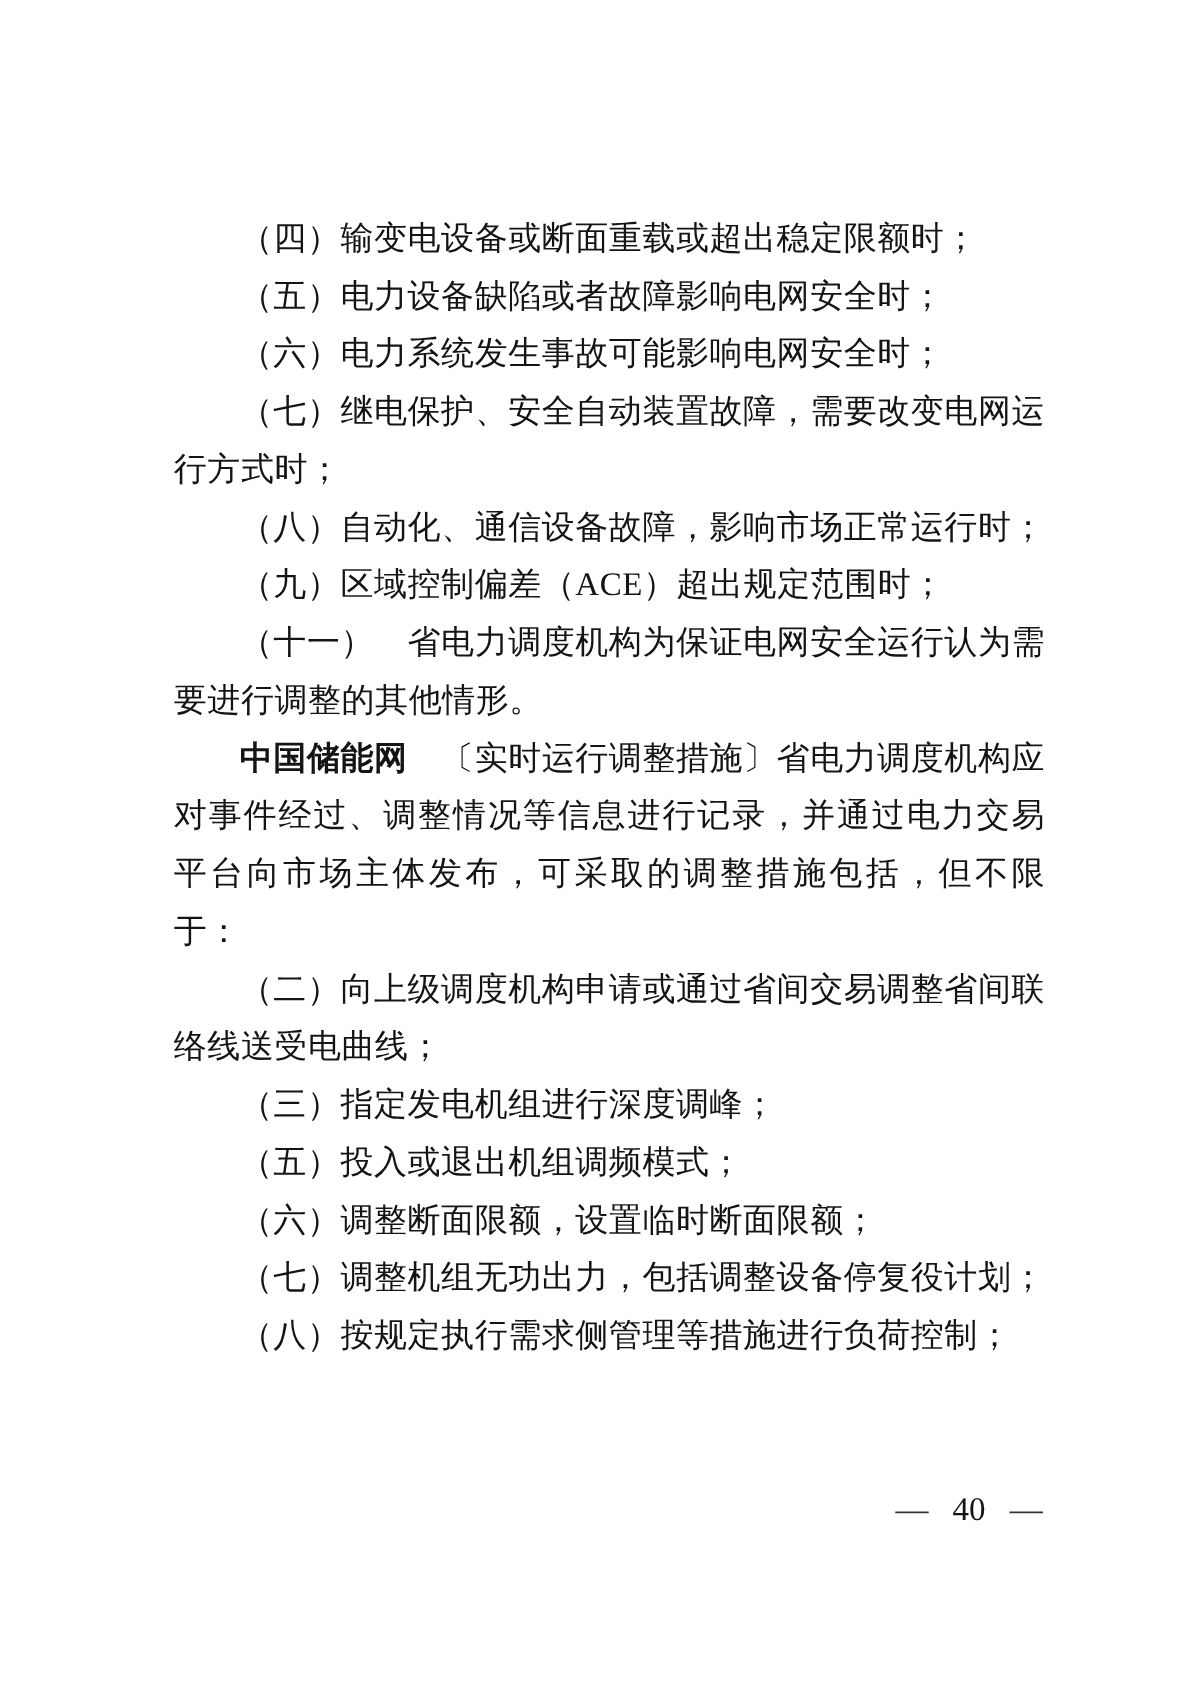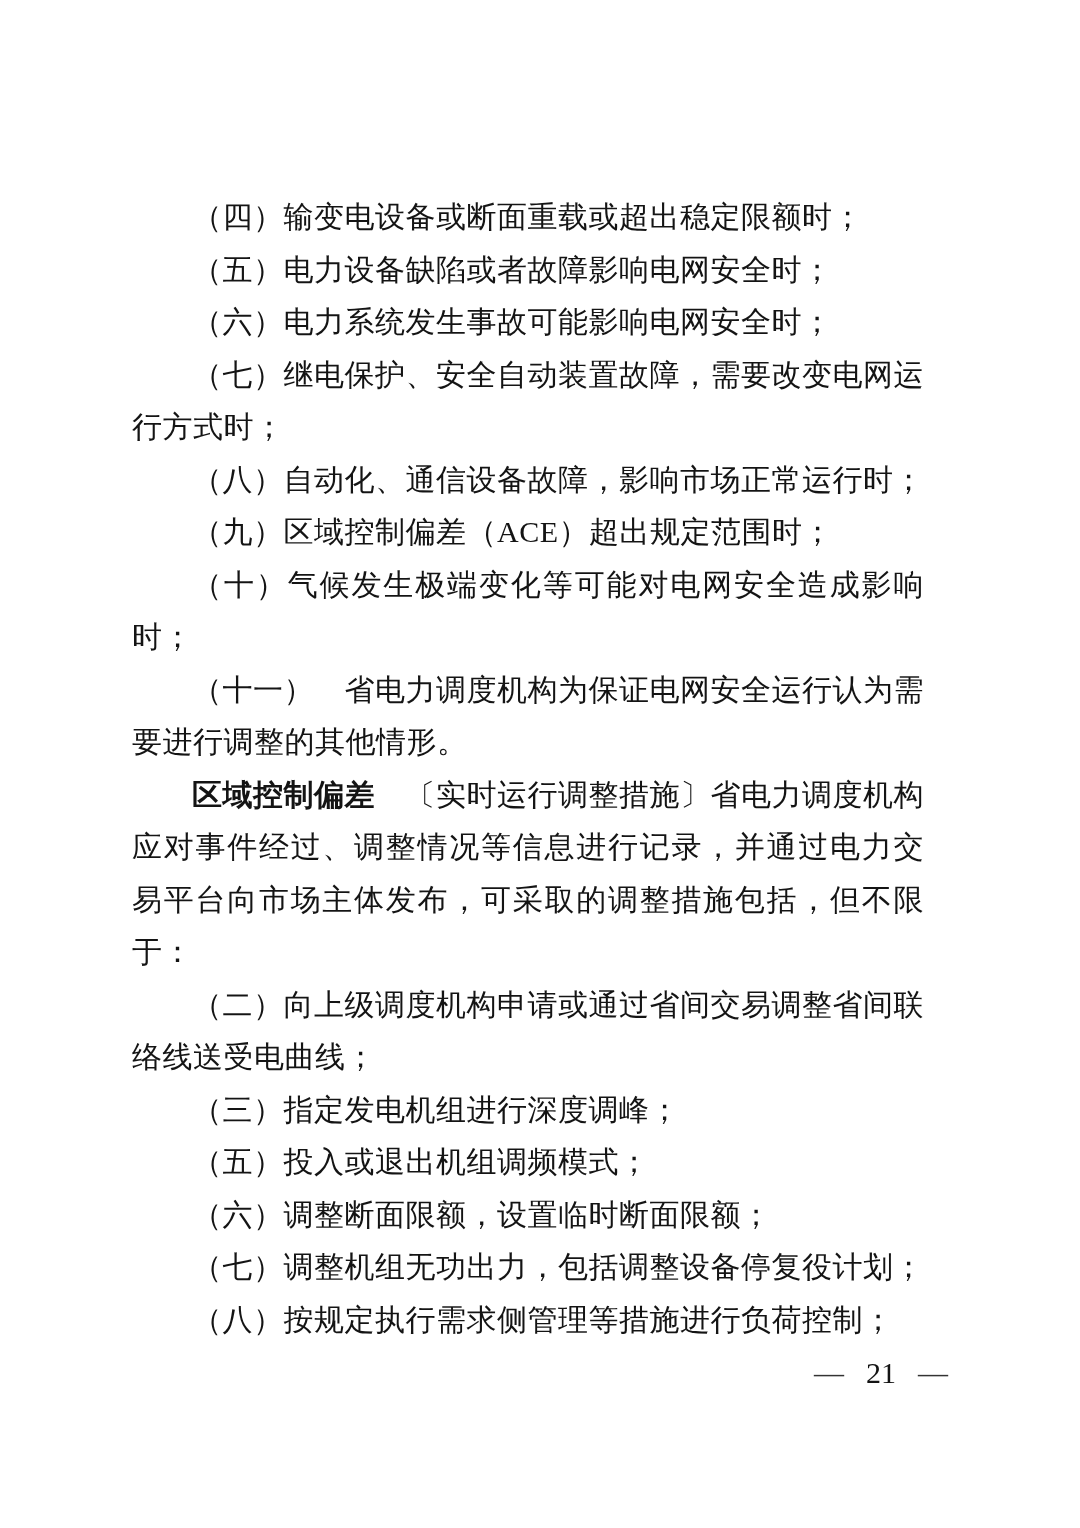--- a/index.html
+++ b/index.html
@@ -8,21 +8,21 @@
       position: relative;
       width: 1080px;
       height: 1528px;
       background: #ffffff;
       font-family: "Liberation Serif", "DejaVu Serif", serif;
       color: #141414;
       overflow: hidden;
     }
     .content {
       position: absolute;
-      left: 132px;
+      left: 158px;
       top: 191px;
       width: 792px;
       font-size: 30px;
       line-height: 52.5px;
       text-align: justify;
       letter-spacing: 0.5px;
     }
     .content p {
       margin: 0;
       text-indent: 2em;
@@ -67,33 +67,32 @@
 
 <div class="page">
 
   <main class="content">
     <p>（四）输变电设备或断面重载或超出稳定限额时；</p>
     <p>（五）电力设备缺陷或者故障影响电网安全时；</p>
     <p>（六）电力系统发生事故可能影响电网安全时；</p>
     <p>（七）继电保护、安全自动装置故障，需要改变电网运行方式时；</p>
     <p>（八）自动化、通信设备故障，影响市场正常运行时；</p>
     <p>（九）区域控制偏差（ACE）超出规定范围时；</p>
-    <p>（十）气候发生极端变化等可能对电网安全造成影响时；</p>
     <p>（十一）　省电力调度机构为保证电网安全运行认为需要进行调整的其他情形。</p>
-    <p><span class="article-no">区域控制偏差</span><span>　〔实时运行调整措施〕省电力调度机构应对事件经过、调整情况等信息进行记录，并通过电力交易平台向市场主体发布，可采取的调整措施包括，但不限于：</span></p>
+    <p><span class="article-no">中国储能网</span><span>　〔实时运行调整措施〕省电力调度机构应对事件经过、调整情况等信息进行记录，并通过电力交易平台向市场主体发布，可采取的调整措施包括，但不限于：</span></p>
     <p>（二）向上级调度机构申请或通过省间交易调整省间联络线送受电曲线；</p>
     <p>（三）指定发电机组进行深度调峰；</p>
     <p>（五）投入或退出机组调频模式；</p>
     <p>（六）调整断面限额，设置临时断面限额；</p>
     <p>（七）调整机组无功出力，包括调整设备停复役计划；</p>
     <p>（八）按规定执行需求侧管理等措施进行负荷控制；</p>
   </main>
 
   <div class="footer">
-    <span class="dash">—</span><span class="num">21</span><span class="dash">—</span>
+    <span class="dash">—</span><span class="num">40</span><span class="dash">—</span>
   </div>
 
   <div class="logo">
     <span class="logo-latin" style="color: rgb(230, 0, 18);">ESCN</span>
     <span class="logo-cn" style="color: #737373;">中国储能网</span>
   </div>
 
 </div>
 
 </body></html>

